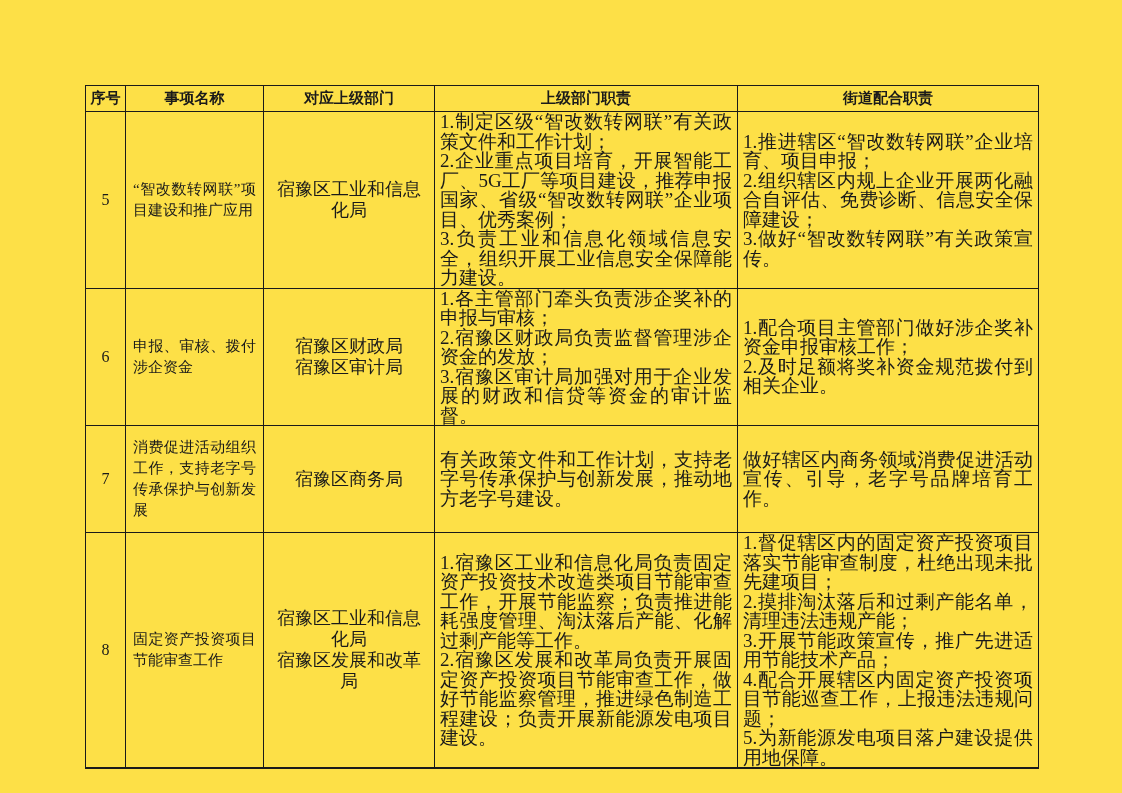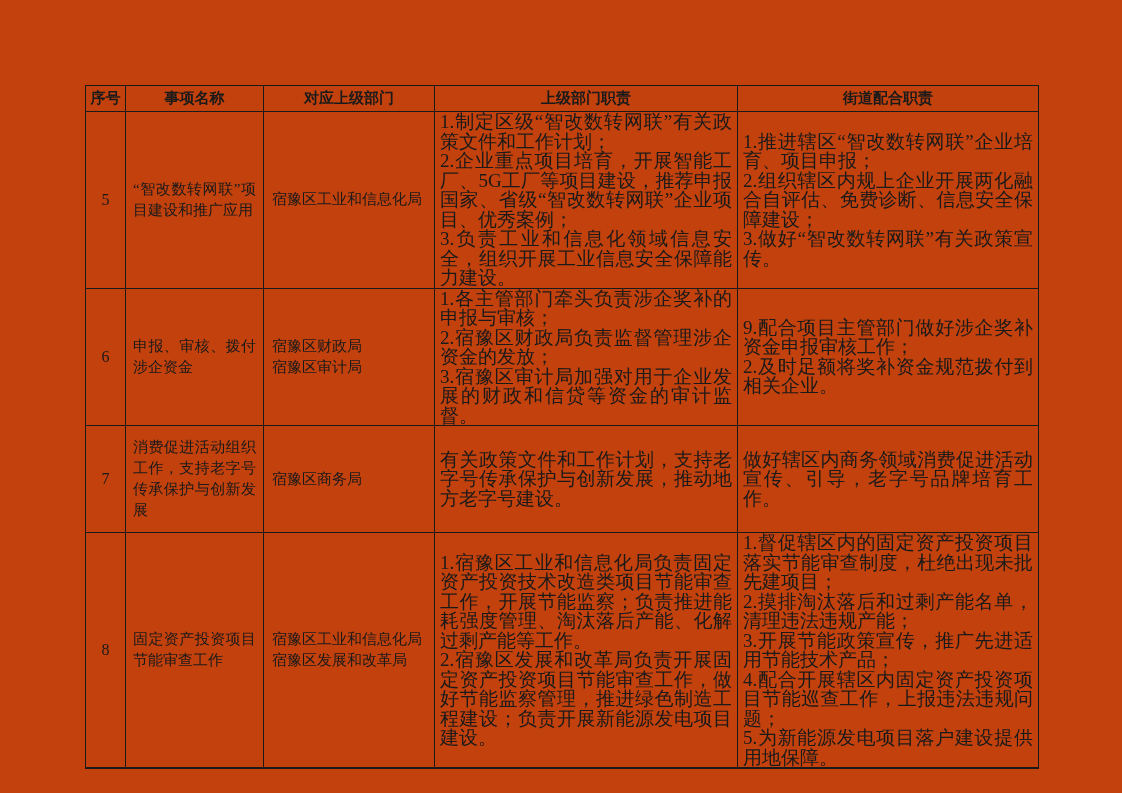--- a/index.html
+++ b/index.html
@@ -6,21 +6,21 @@
     margin: 0;
     padding: 0;
     background: #ffffff;
     font-family: "Liberation Serif", "DejaVu Serif", serif;
     color: #1a1a1a;
   }
   .page {
     position: relative;
     width: 1122px;
     height: 793px;
-    background: #c2410c;
+    background: #fde047;
     overflow: hidden;
     text-decoration: underline;
   }
   table.resp-table {
     position: absolute;
     left: 85px;
     top: 85px;
     width: 953px;
     border-collapse: collapse;
     table-layout: fixed;
@@ -48,23 +48,23 @@
   }
   td.col-name {
     padding: 0 7px;
     font-size: 15px;
     line-height: 21px;
     text-align: justify;
     text-justify: inter-character;
   }
   td.col-dept {
     padding: 0 8px;
-    font-size: 15px;
+    font-size: 18px;
     line-height: 21px;
-    text-align: left;
+    text-align: center;
     white-space: pre-line;
   }
   td.col-sup, td.col-street {
     padding: 0 5px;
     font-size: 19px;
     line-height: 19.5px;
     text-align: justify;
     text-justify: inter-character;
     white-space: pre-line;
   }
@@ -112,21 +112,21 @@
 3.做好“智改数转网联”有关政策宣传。</td>
         </tr>
         <tr>
           <td class="col-index">6</td>
           <td class="col-name">申报、审核、拨付涉企资金</td>
           <td class="col-dept">宿豫区财政局
 宿豫区审计局</td>
           <td class="col-sup">1.各主管部门牵头负责涉企奖补的申报与审核；
 2.宿豫区财政局负责监督管理涉企资金的发放；
 3.宿豫区审计局加强对用于企业发展的财政和信贷等资金的审计监督。</td>
-          <td class="col-street">9.配合项目主管部门做好涉企奖补资金申报审核工作；
+          <td class="col-street">1.配合项目主管部门做好涉企奖补资金申报审核工作；
 2.及时足额将奖补资金规范拨付到相关企业。</td>
         </tr>
         <tr>
           <td class="col-index">7</td>
           <td class="col-name">消费促进活动组织工作，支持老字号传承保护与创新发展</td>
           <td class="col-dept">宿豫区商务局</td>
           <td class="col-sup">有关政策文件和工作计划，支持老字号传承保护与创新发展，推动地方老字号建设。</td>
           <td class="col-street">做好辖区内商务领域消费促进活动宣传、引导，老字号品牌培育工作。</td>
         </tr>
         <tr>

